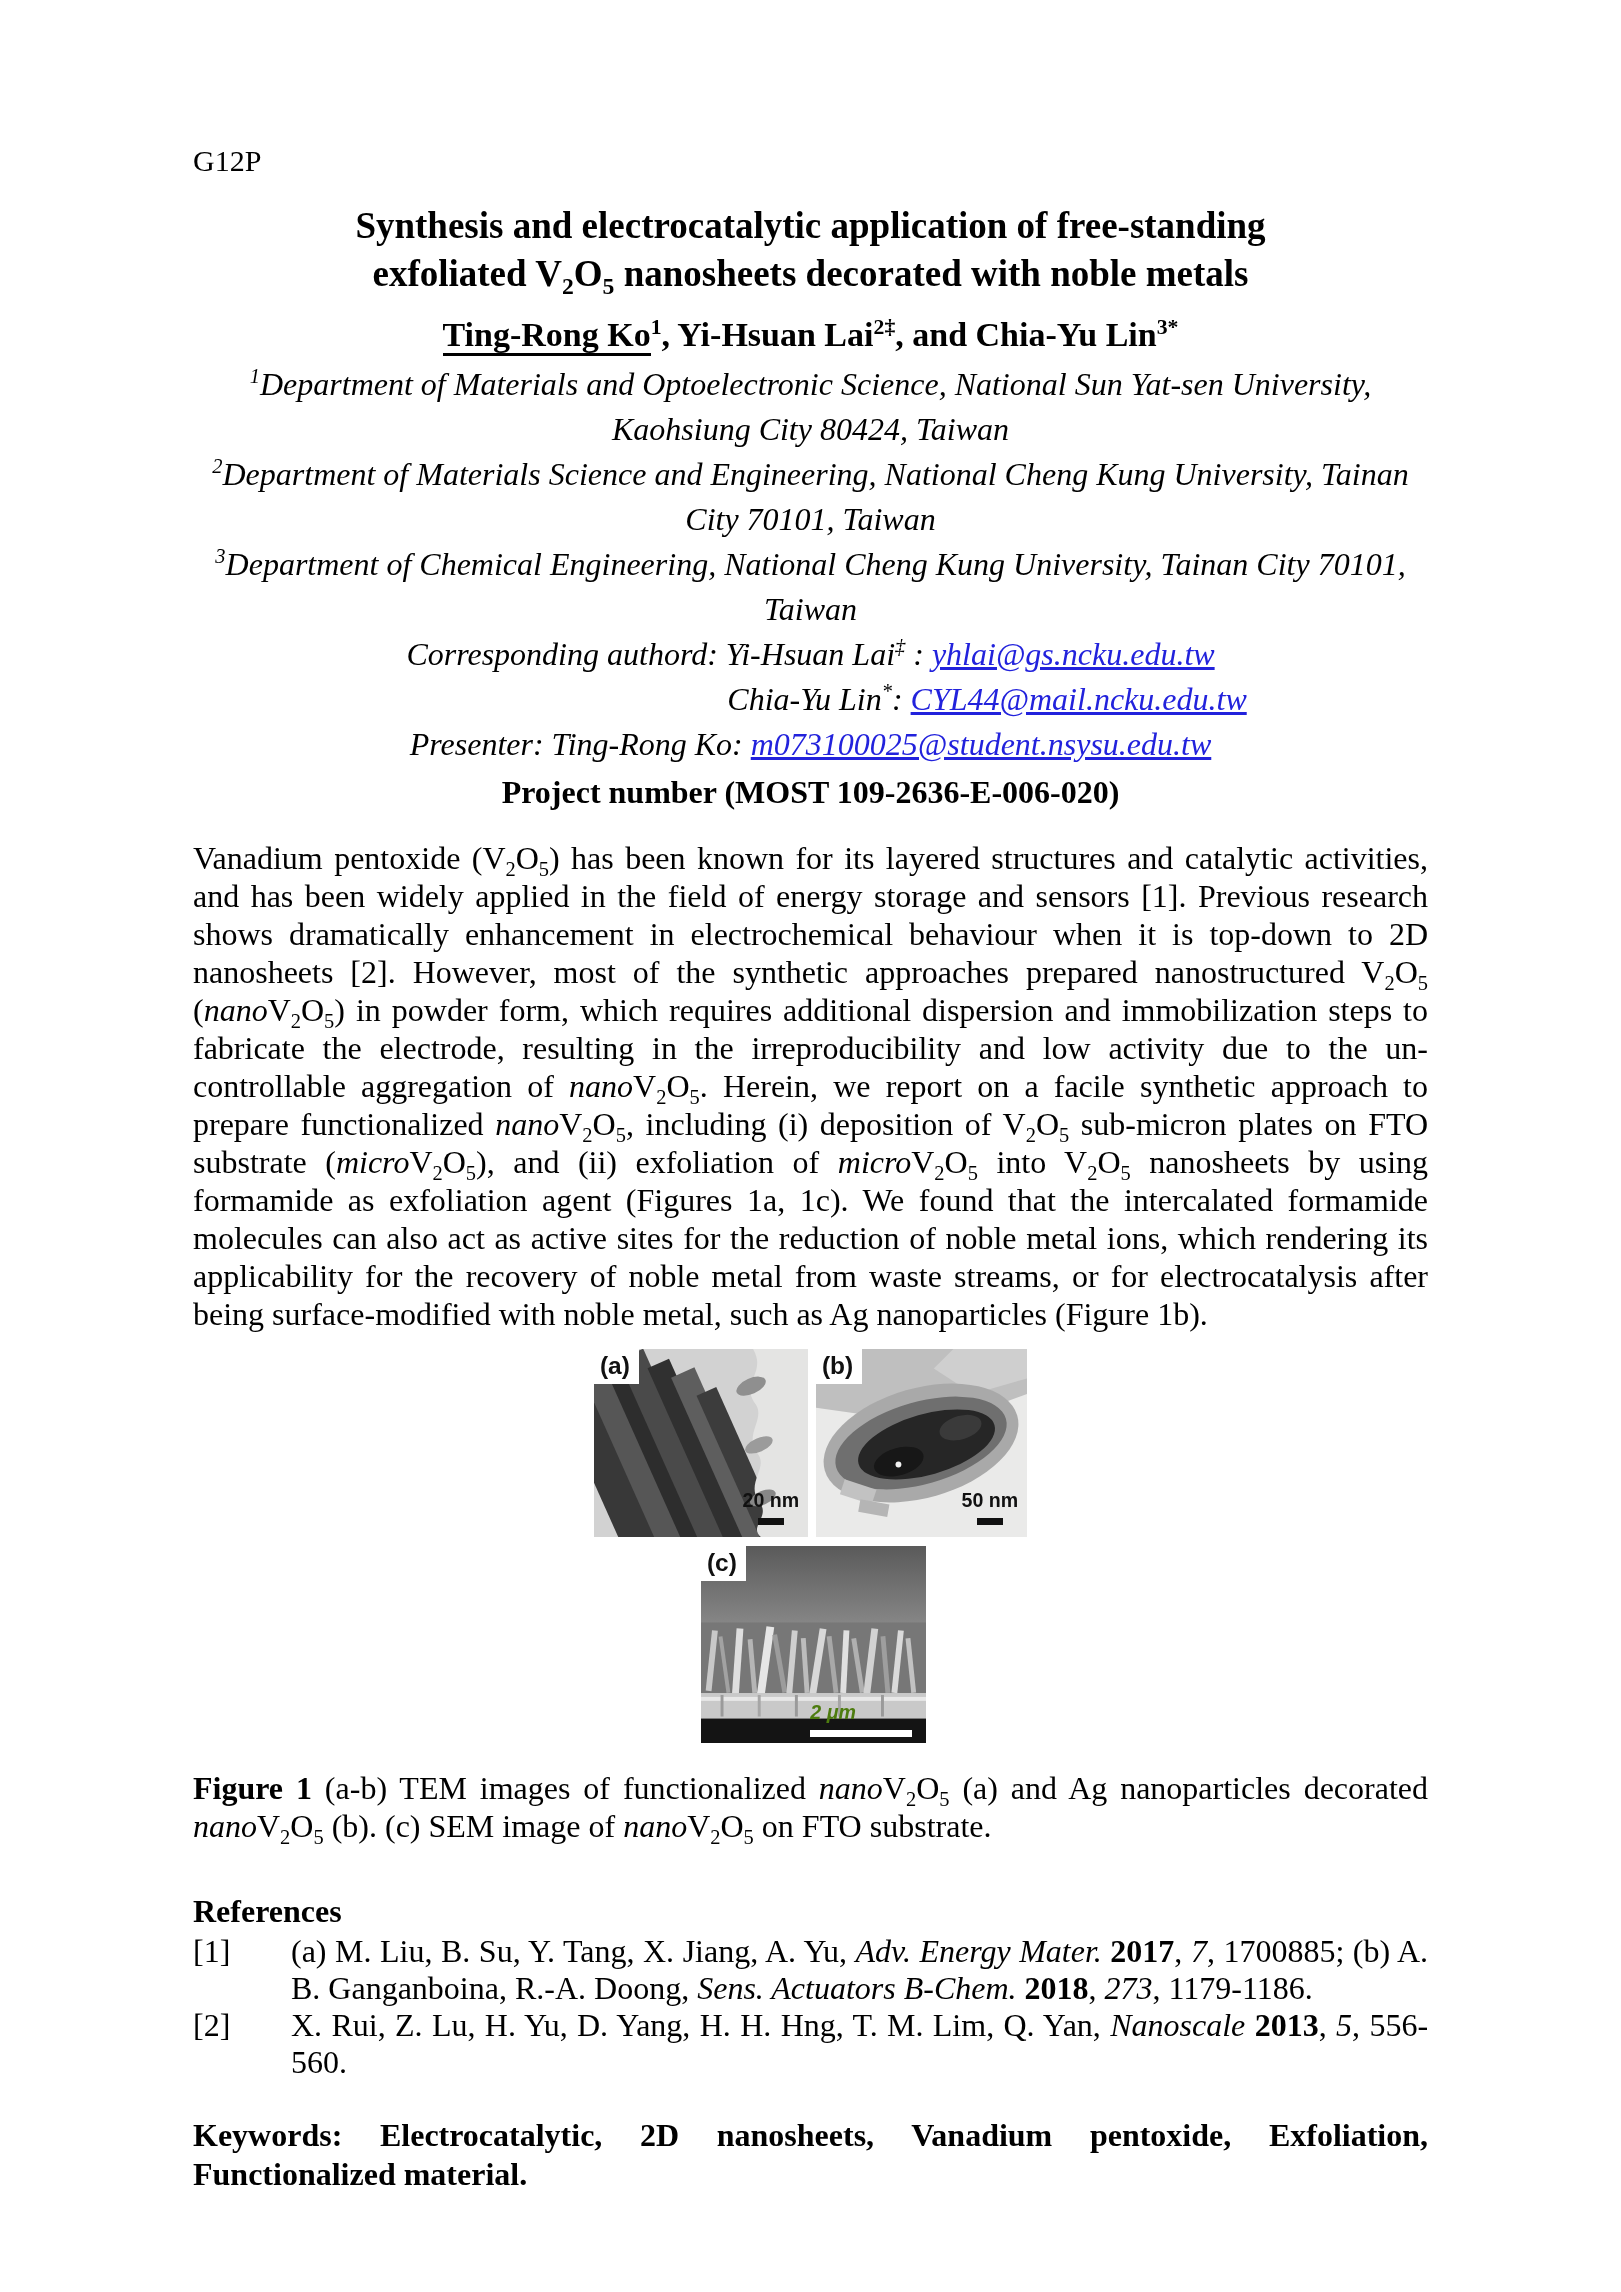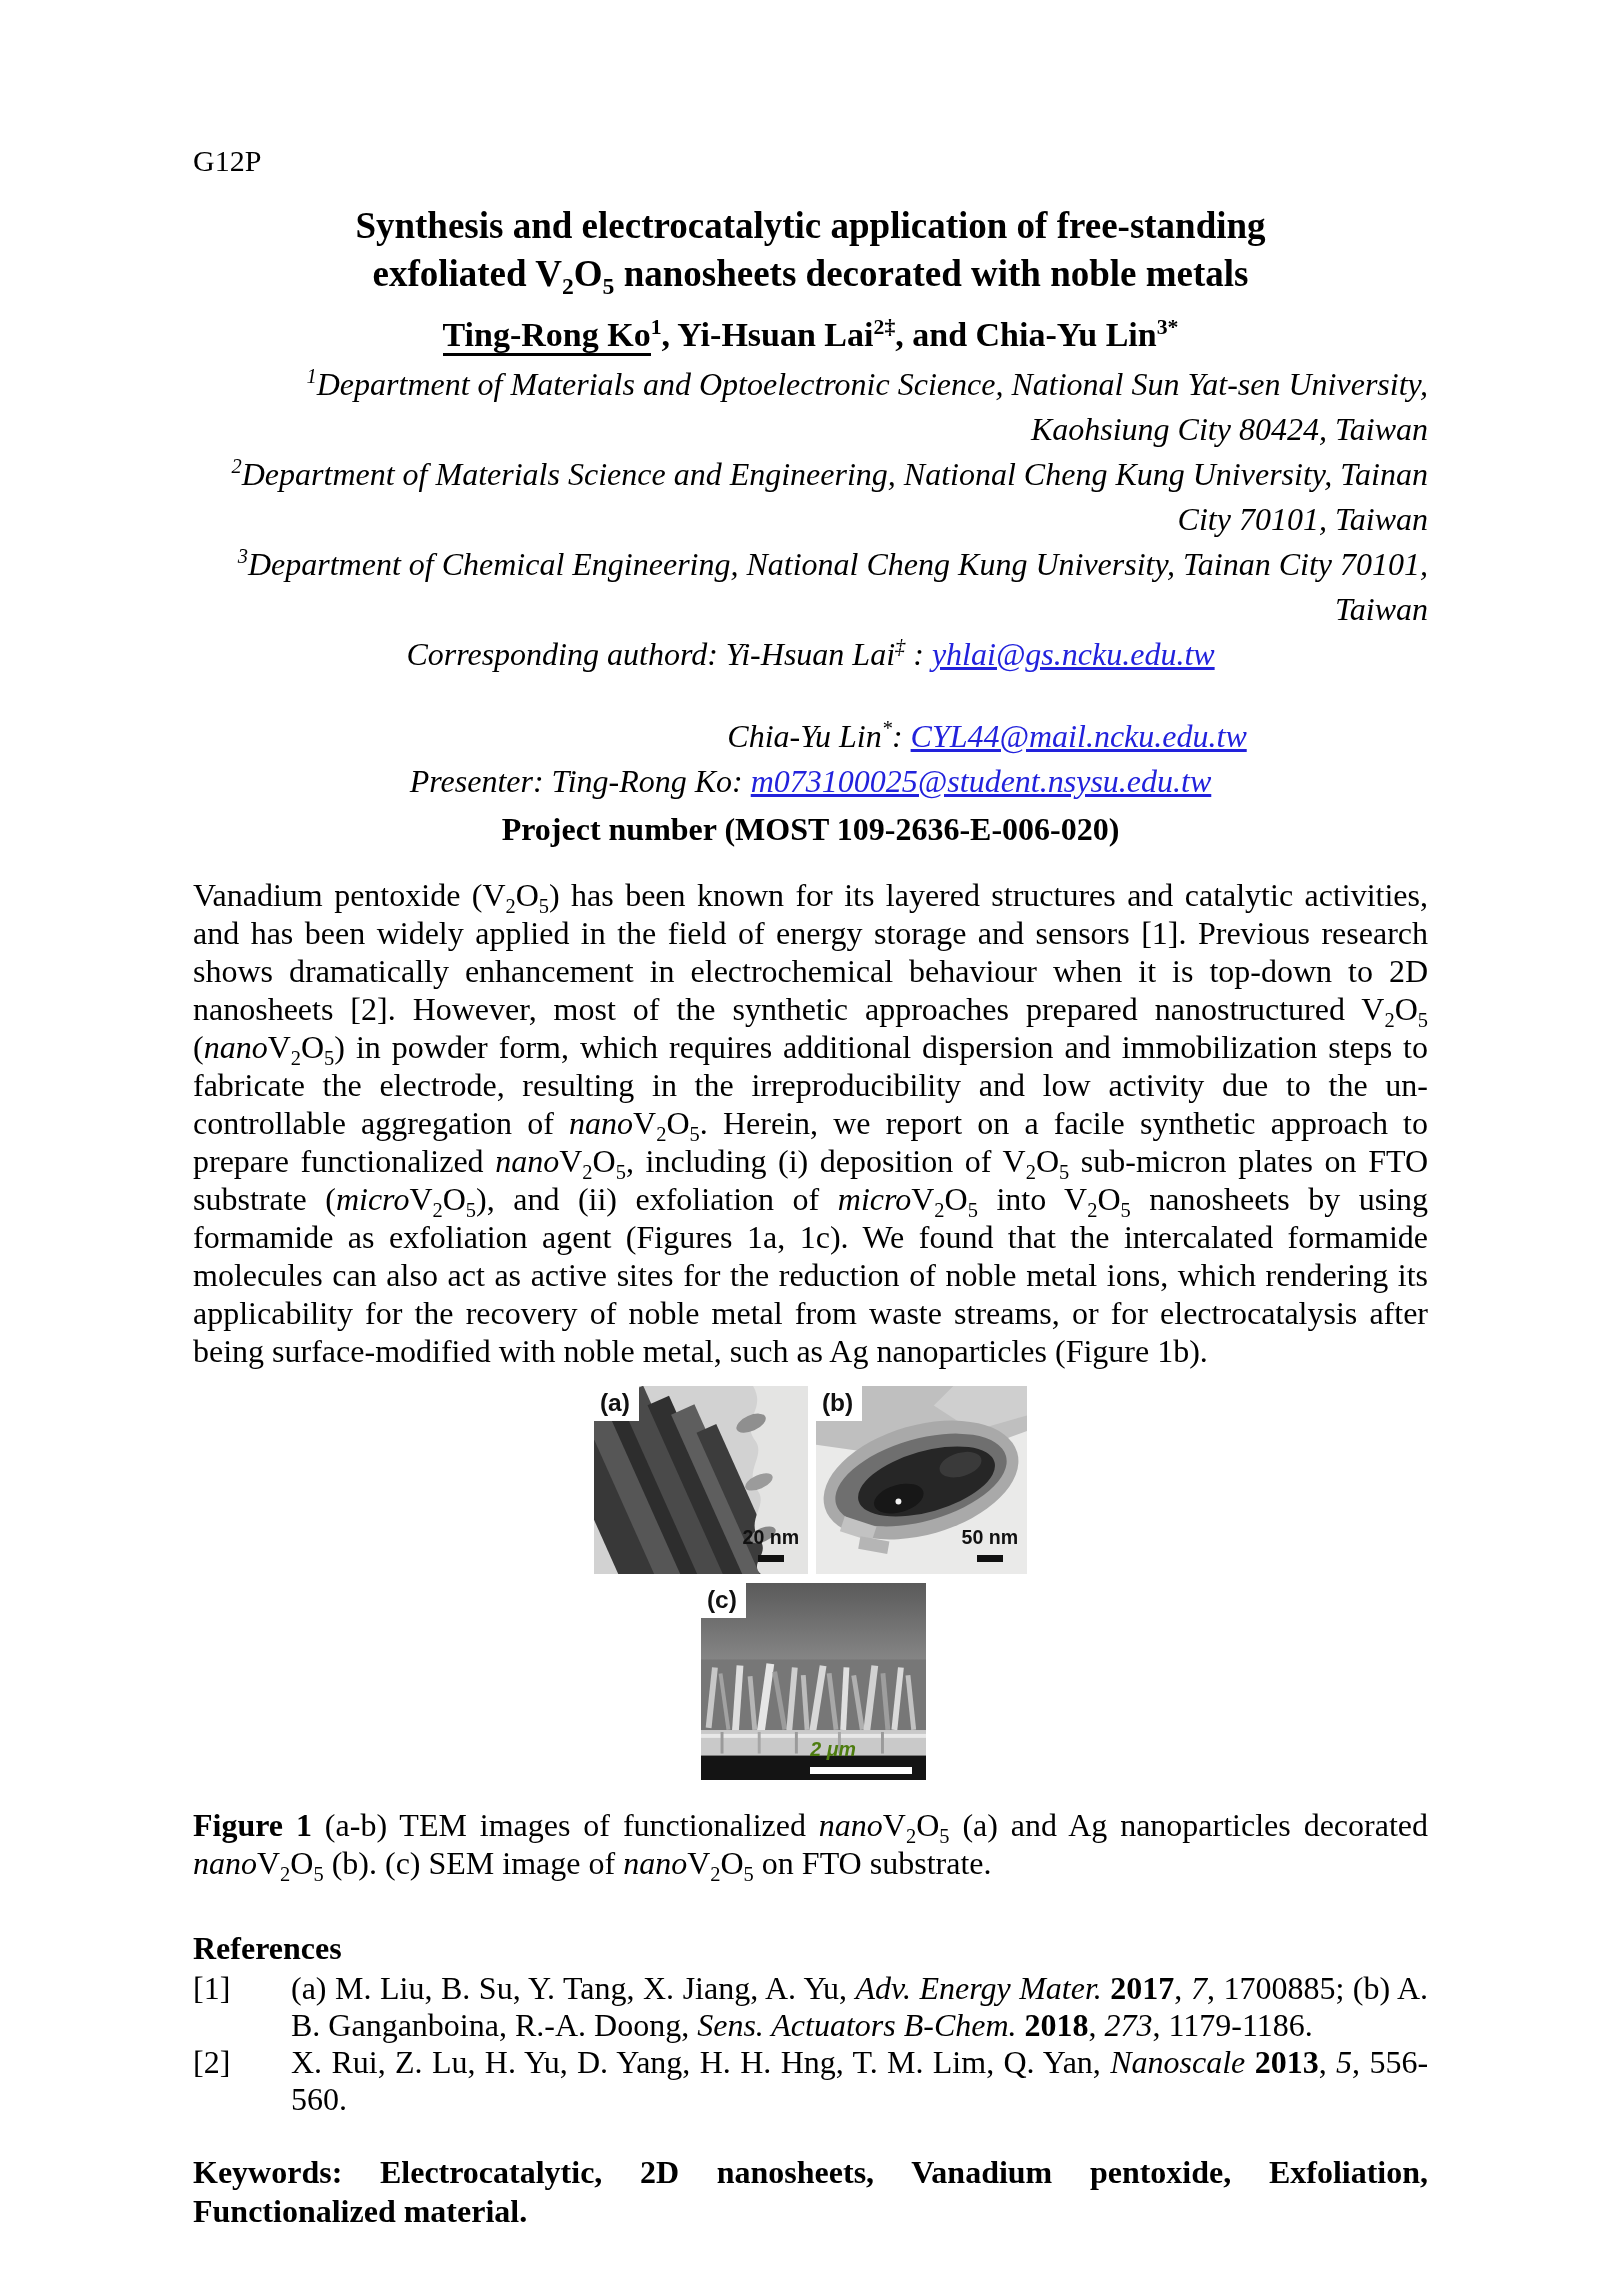--- a/index.html
+++ b/index.html
@@ -20,24 +20,24 @@
   .bd  { font-weight:bold; }
   .ul  { border-bottom:3.9px solid #000; }
   .lnk { color:var(--link); text-decoration:underline; }
   sup  { font-size:64%; line-height:0; }
   sub  { font-size:64%; line-height:0; }
 
   #g12p { margin-top:143px; font-size:30px; line-height:35px; }
 
   .title   { margin-top:23.5px; font-size:37px; line-height:48px; font-weight:bold; text-align:center; }
   .authors { margin-top:15.7px; font-size:34px; line-height:43px; font-weight:bold; text-align:center; }
-  .affil   { font-size:32px; line-height:45px; font-style:italic; text-align:right; }
+  .affil   { font-size:32px; line-height:45px; font-style:italic; text-align:center; }
   .affils  { margin-top:5.9px; }
   .contact-line { font-size:32px; line-height:45px; font-style:italic; text-align:center; }
-  #contact-2 { padding-left:353px;margin-top:37px; }
+  #contact-2 { padding-left:353px; }
   .project { margin-top:3.9px; font-weight:bold; text-align:center; line-height:43px; }
 
   .abstract { margin-top:25.5px; text-align:justify; }
 
   .figures { position:relative; height:416px; margin-top:7.8px; }
   .panel   { position:absolute; overflow:hidden; }
   #panel-a { left:401px; top:7.8px;   width:214px; height:188px; }
   #panel-b { left:623px; top:7.8px;   width:211px; height:188px; }
   #panel-c { left:508px; top:205px; width:225px; height:197px; }
   .panel svg { position:absolute; left:0; top:0; width:100%; height:100%; }

